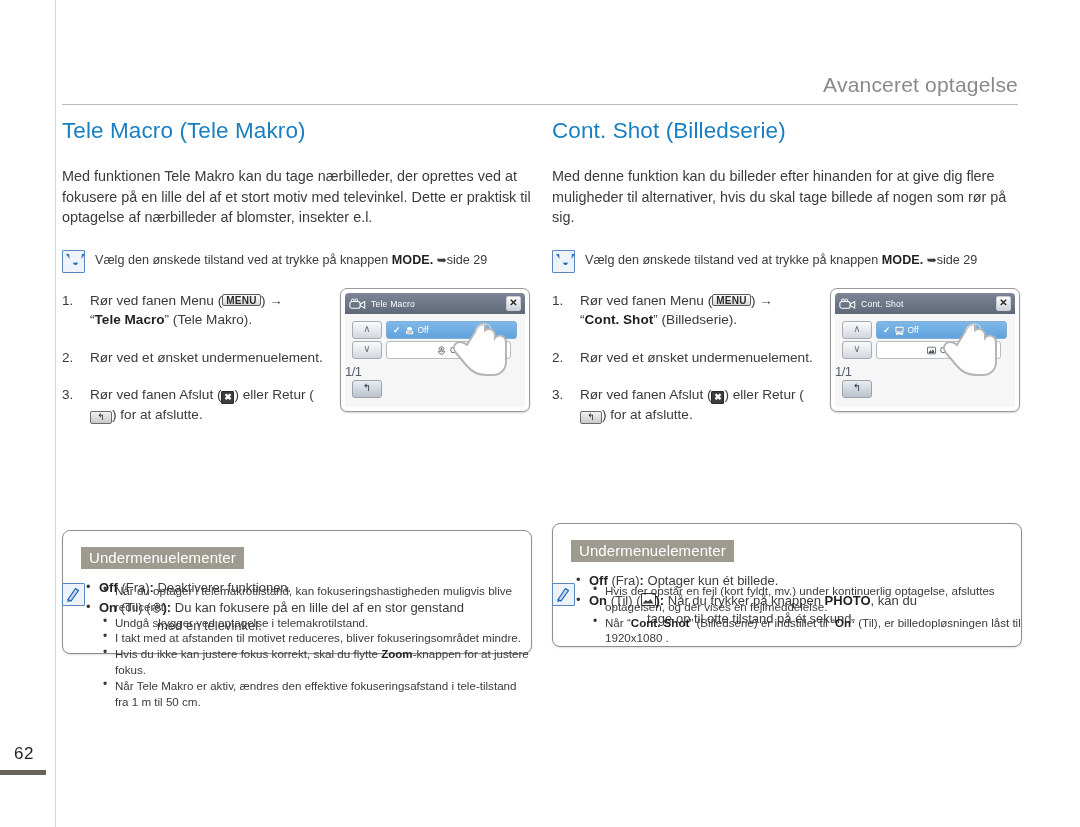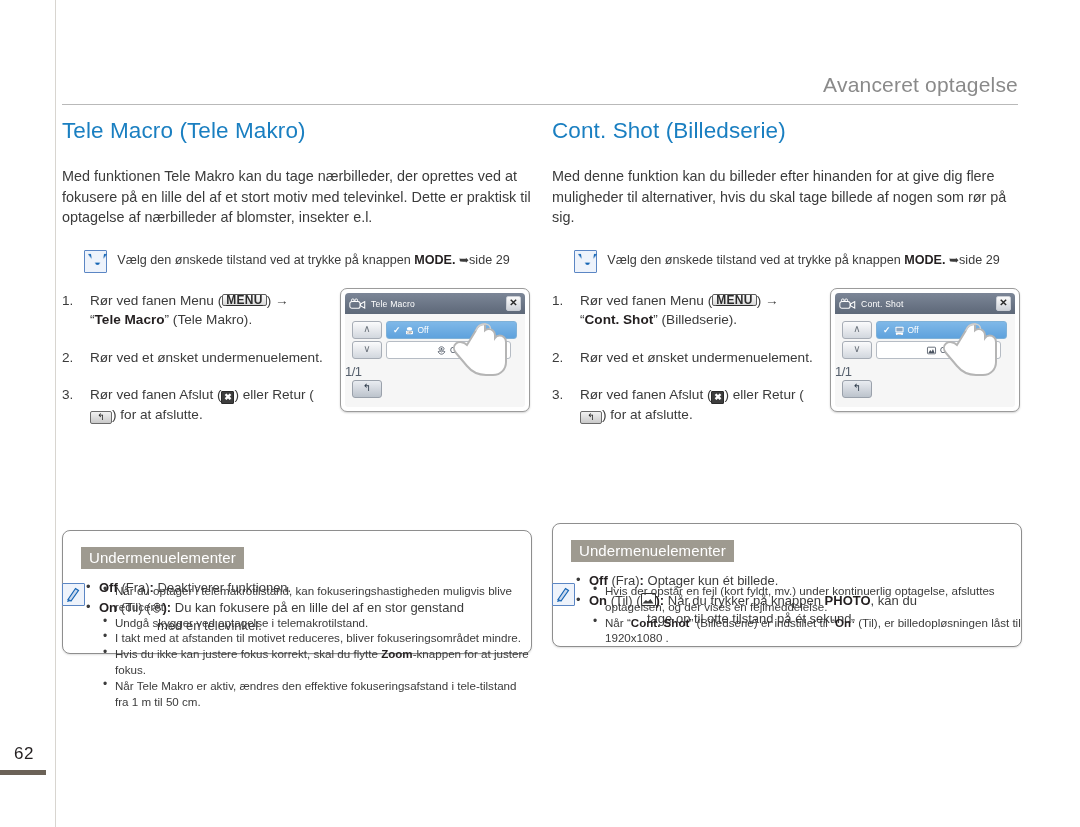--- a/index.html
+++ b/index.html
@@ -85,21 +85,20 @@
     line-height: 20.5px;
     color: #3b3b3b;
   }
 
   
   .tip-row {
     display: flex;
     align-items: flex-start;
     gap: 10px;
     margin-top: 22px;
-    justify-content: center;
   }
   .v-icon {
     flex: 0 0 auto;
     width: 21px;
     height: 21px;
     border: 1px solid #5b86c4;
     background: #eef3fb;
     position: relative;
     border-radius: 1px;
   }
@@ -146,28 +145,27 @@
   }
   .step-body { flex: 1 1 auto; }
   .step-body b { font-weight: bold; color: #231f20; }
 
   
   .ic-menu {
     display: inline-block;
     border: 1px solid #5a5a5a;
     background: linear-gradient(#fdfdfd,#d9d9d9);
     border-radius: 2px;
-    font-size: 12px;
+    font-size: 10px;
     font-weight: bold;
     letter-spacing: 0.3px;
     padding: 1px 3px 0 3px;
     line-height: 9px;
     vertical-align: 1px;
     color: #2b2b2b;
-    text-decoration: underline;
   }
   .ic-x {
     display: inline-block;
     width: 11px;
     height: 11px;
     background: #3d3d3d;
     border: 1px solid #2a2a2a;
     border-radius: 1px;
     color: #fff;
     font-size: 9px;

